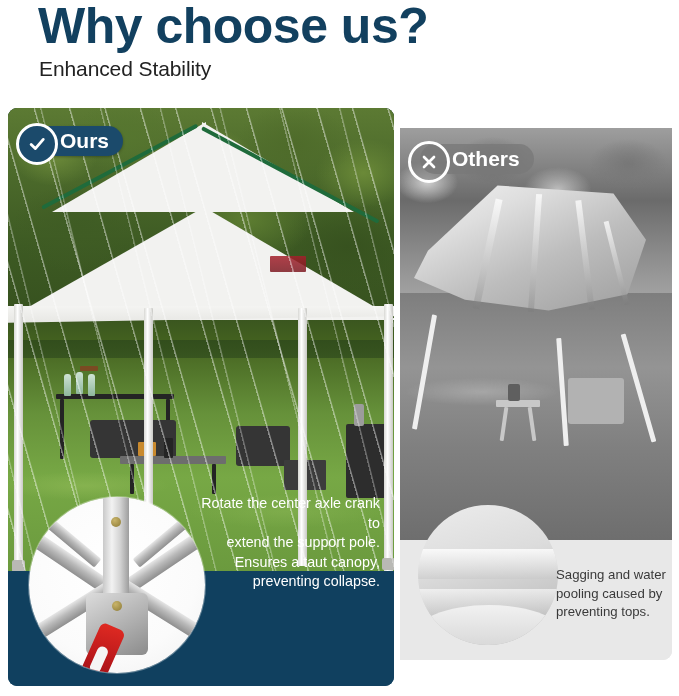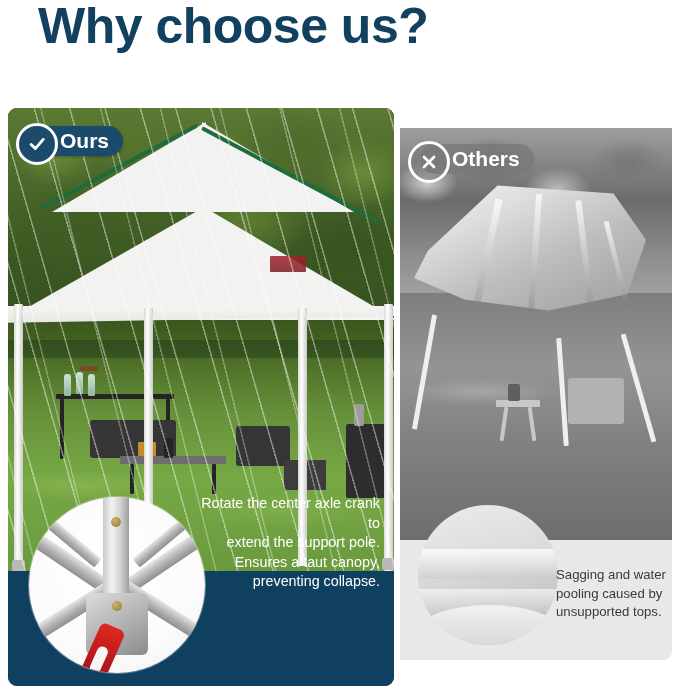--- a/index.html
+++ b/index.html
@@ -471,20 +471,21 @@
     background: rgba(120,120,120,.55);
     border: 3px solid #ffffff;
   }
   .glyph { width: 20px; height: 20px; display: block; }
 </style>
 </head>
 <body>
 
 <div id="header">
   <div id="page-title">Why choose us?</div>
+  <div id="subtitle">Enhanced Stability</div>
 </div>
 
 <div class="panel" id="panel-ours">
 
   <div id="ours-photo">
     <div class="trees"></div>
     <div class="treeline"></div>
     <div class="grass"></div>
 
     <div class="furn" style="left:48px;top:286px;width:118px;height:5px;"></div>
@@ -587,21 +588,21 @@
 </div>
 
 <div id="others-inset">
   <div class="sag-band" style="top:44px;height:30px;"></div>
   <div class="sag-band" style="top:84px;height:26px;opacity:.75;"></div>
   <div class="sag-skirt"></div>
 </div>
 
 <div id="others-caption-text">Sagging and water
 pooling caused by
-unsupported tops.</div>
+preventing tops.</div>
 
 <div class="badge" id="badge-others">
   <span class="badge-icon" id="icon-x">
     <svg class="glyph" viewBox="0 0 24 24" aria-hidden="true">
       <path d="M6 6 L18 18 M18 6 L6 18" fill="none" stroke="#ffffff" stroke-width="3.2" stroke-linecap="round"></path>
     </svg>
   </span>
   <span>Others</span>
 </div>
 

